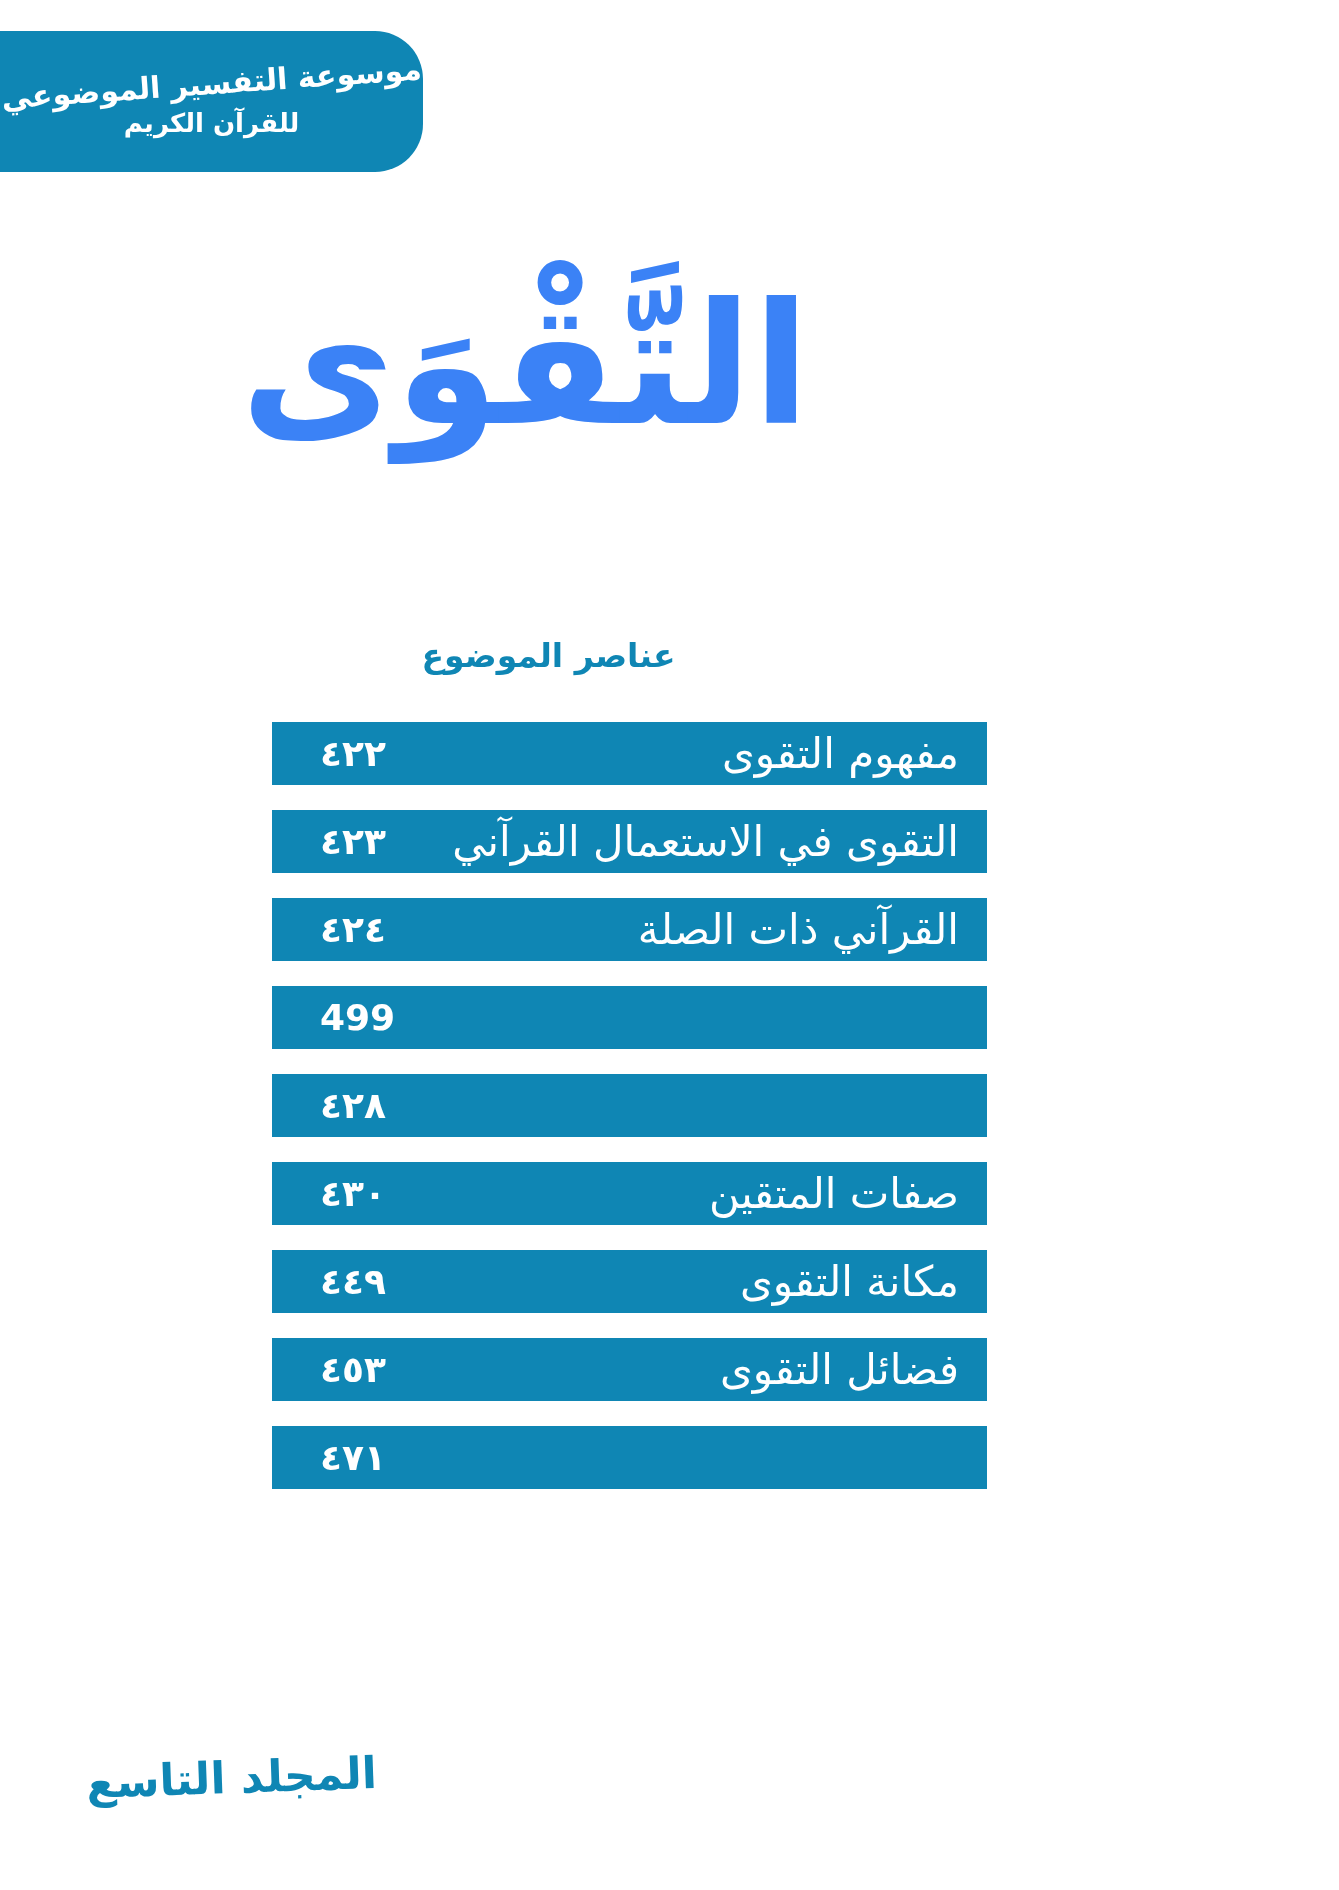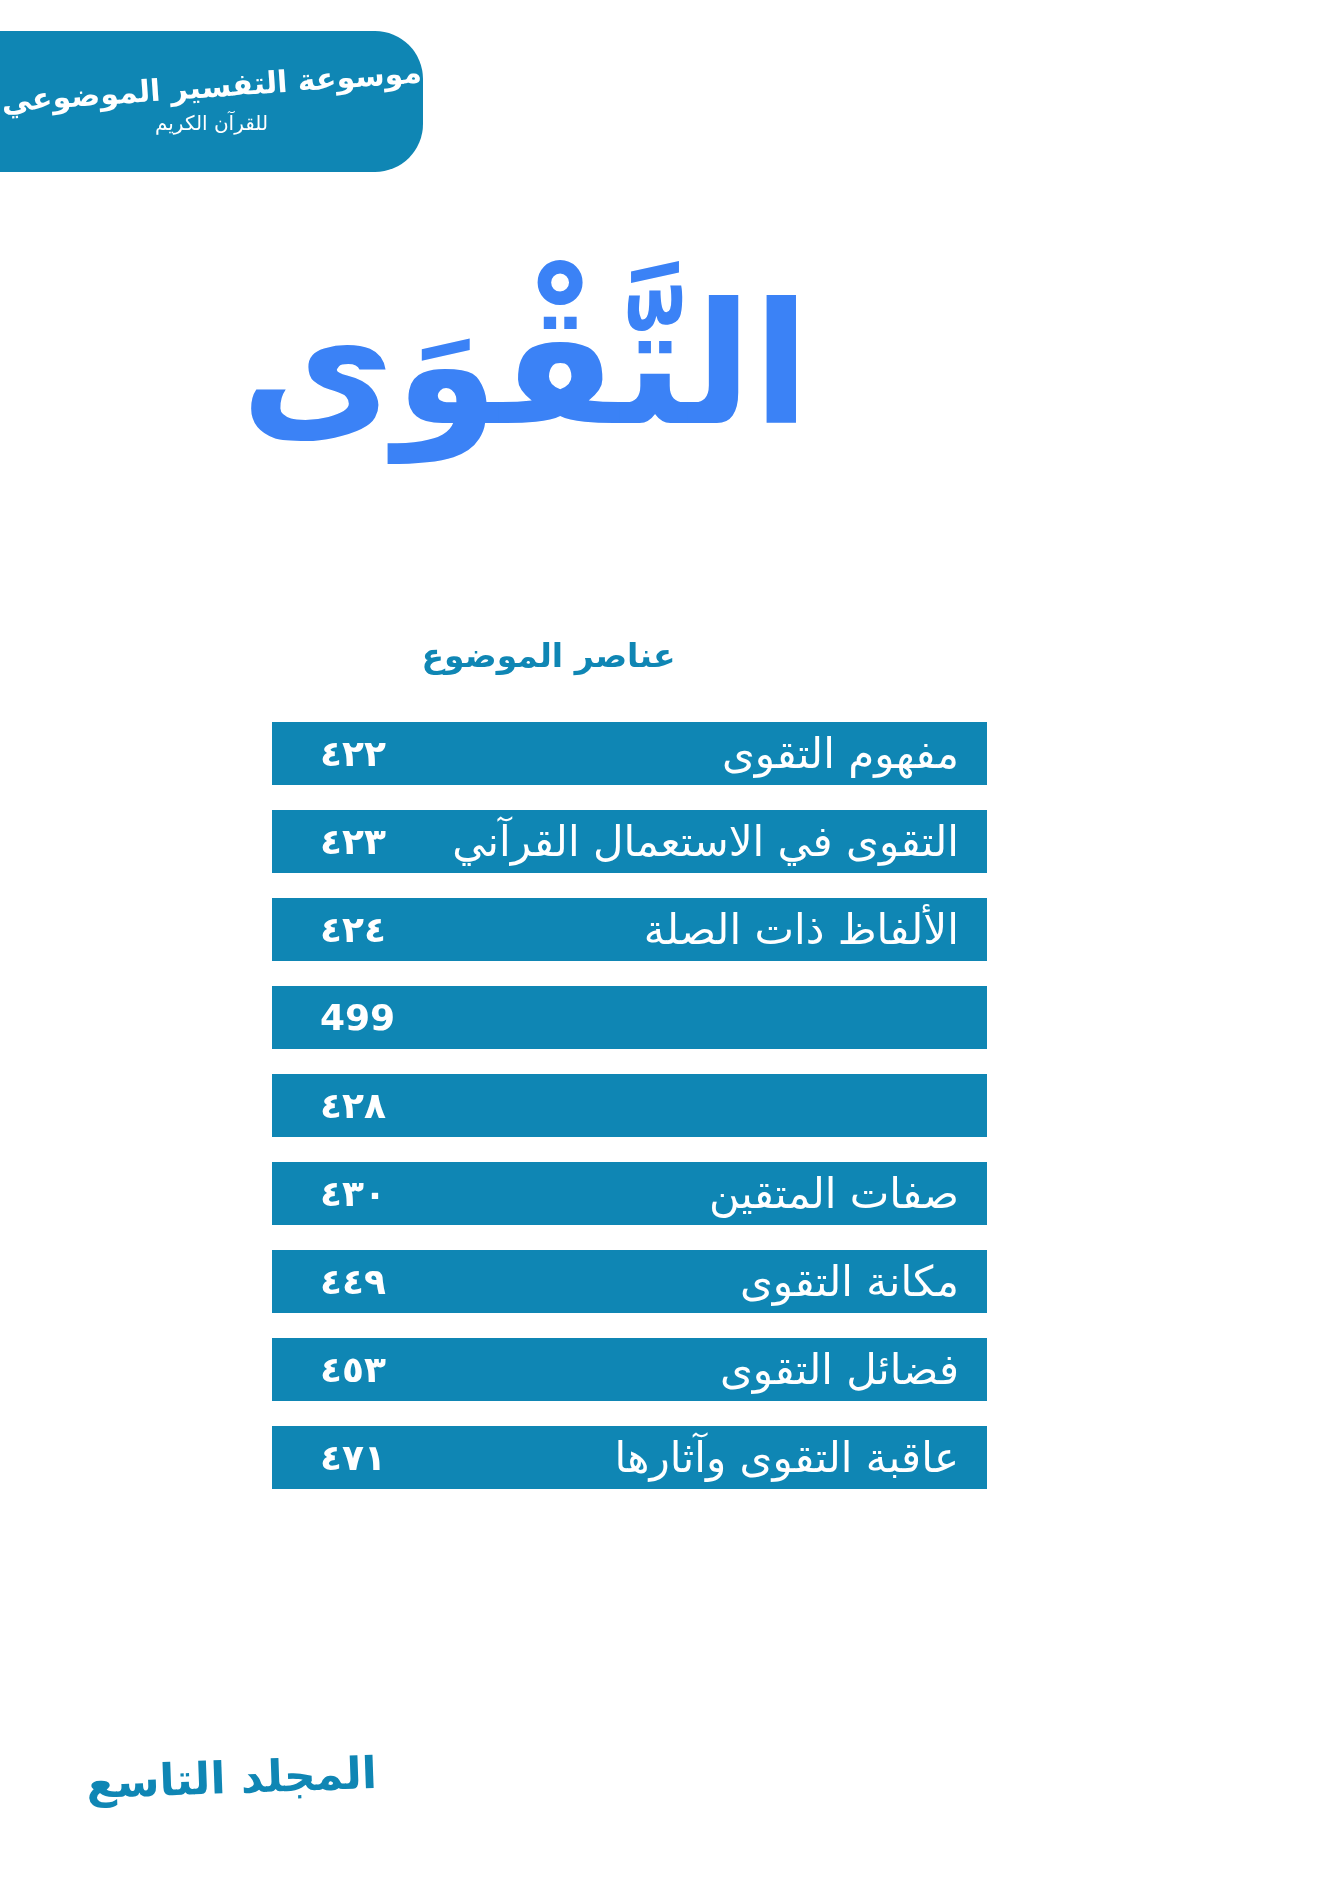--- a/index.html
+++ b/index.html
@@ -35,22 +35,22 @@
     text-align: center;
   }
   .banner .line1 {
     font-size: 30px;
     font-weight: bold;
     line-height: 1.25;
     white-space: nowrap;
     transform: rotate(-4deg);
   }
   .banner .line2 {
-    font-size: 20px;
-    font-weight: normal;
+    font-size: 26px;
+    font-weight: bold;
     margin-top: 6px;
   }
 
   
   .chapter-title {
     position: absolute;
     left: 310px;
     top: 225px;
     width: 500px;
     height: 280px;
@@ -157,21 +157,21 @@
       <span class="label">مفهوم التقوى</span>
       <span class="pagenum">٤٢٢</span>
     </div>
 
     <div class="toc-row">
       <span class="label">التقوى في الاستعمال القرآني</span>
       <span class="pagenum">٤٢٣</span>
     </div>
 
     <div class="toc-row">
-      <span class="label">الألفاظ ذات الصلة</span>
+      <span class="label">القرآني ذات الصلة</span>
       <span class="pagenum">٤٢٤</span>
     </div>
 
     <div class="toc-row">
       <span class="pagenum">499</span>
     </div>
 
     <div class="toc-row">
       <span class="pagenum">٤٢٨</span>
     </div>
@@ -185,20 +185,19 @@
       <span class="label">مكانة التقوى</span>
       <span class="pagenum">٤٤٩</span>
     </div>
 
     <div class="toc-row">
       <span class="label">فضائل التقوى</span>
       <span class="pagenum">٤٥٣</span>
     </div>
 
     <div class="toc-row">
-      <span class="label">عاقبة التقوى وآثارها</span>
       <span class="pagenum">٤٧١</span>
     </div>
   </div>
 
   <div class="volume">المجلد التاسع</div>
 
 </div>
 
 </body></html>

